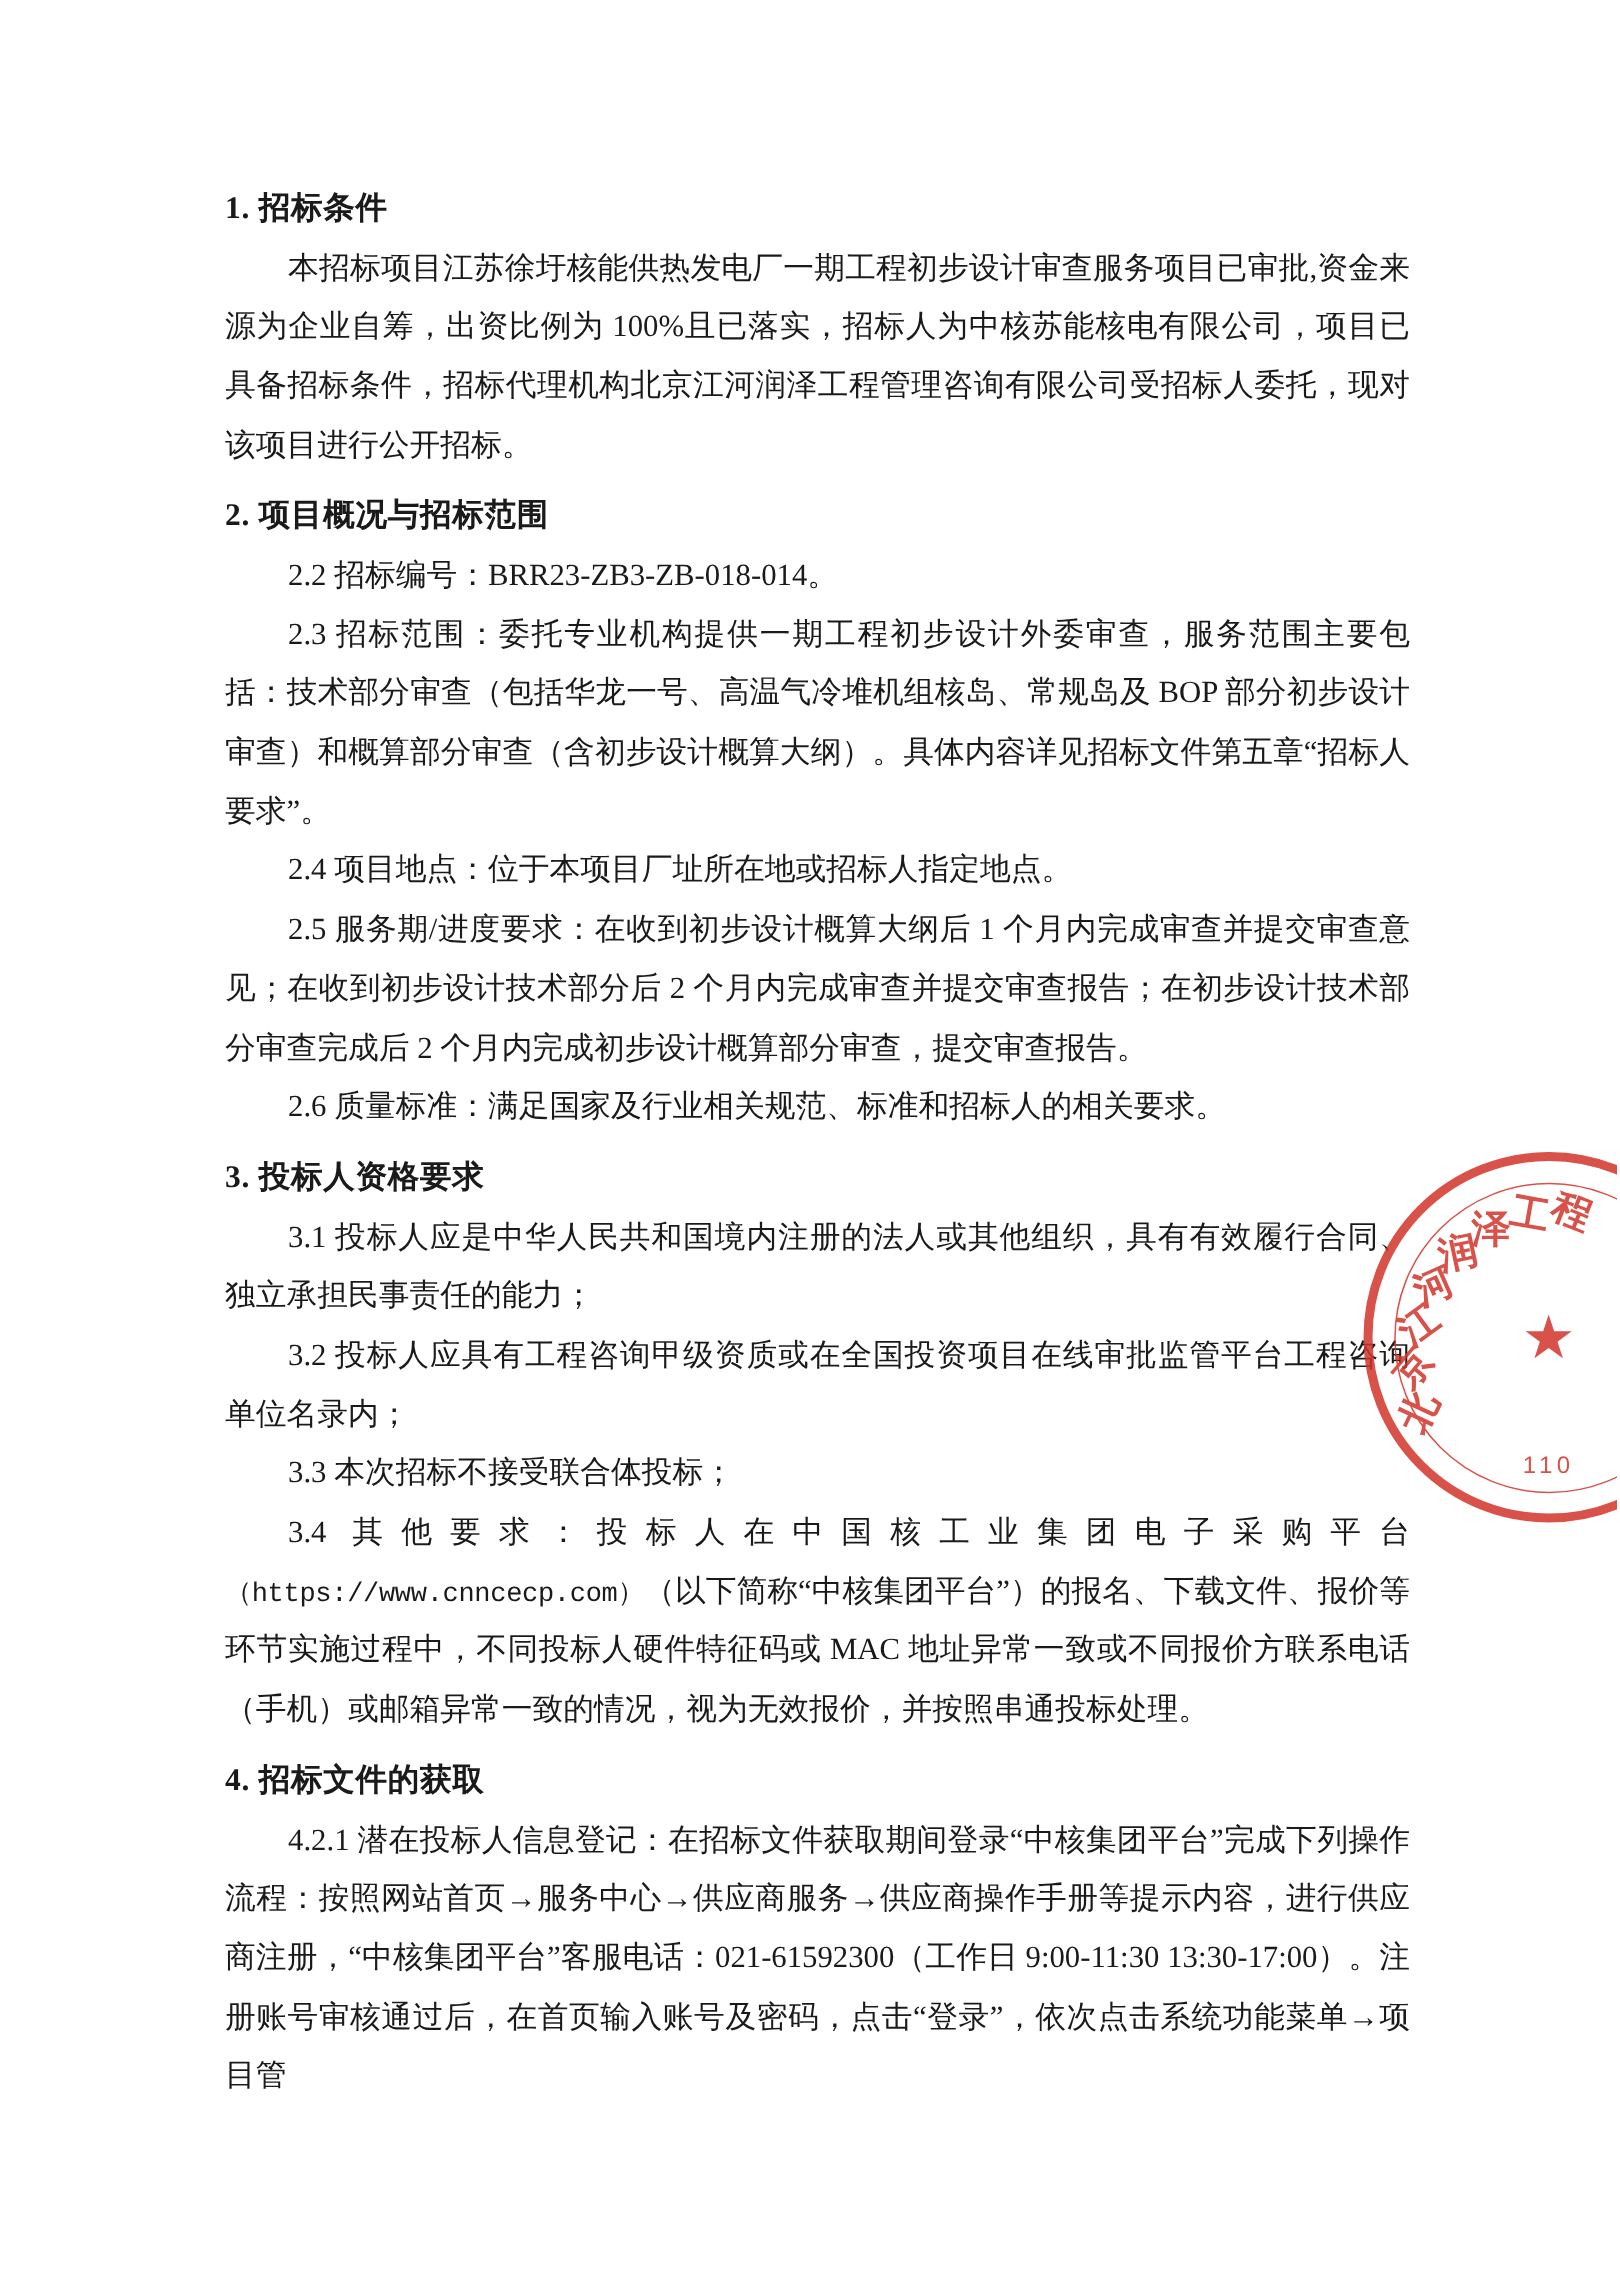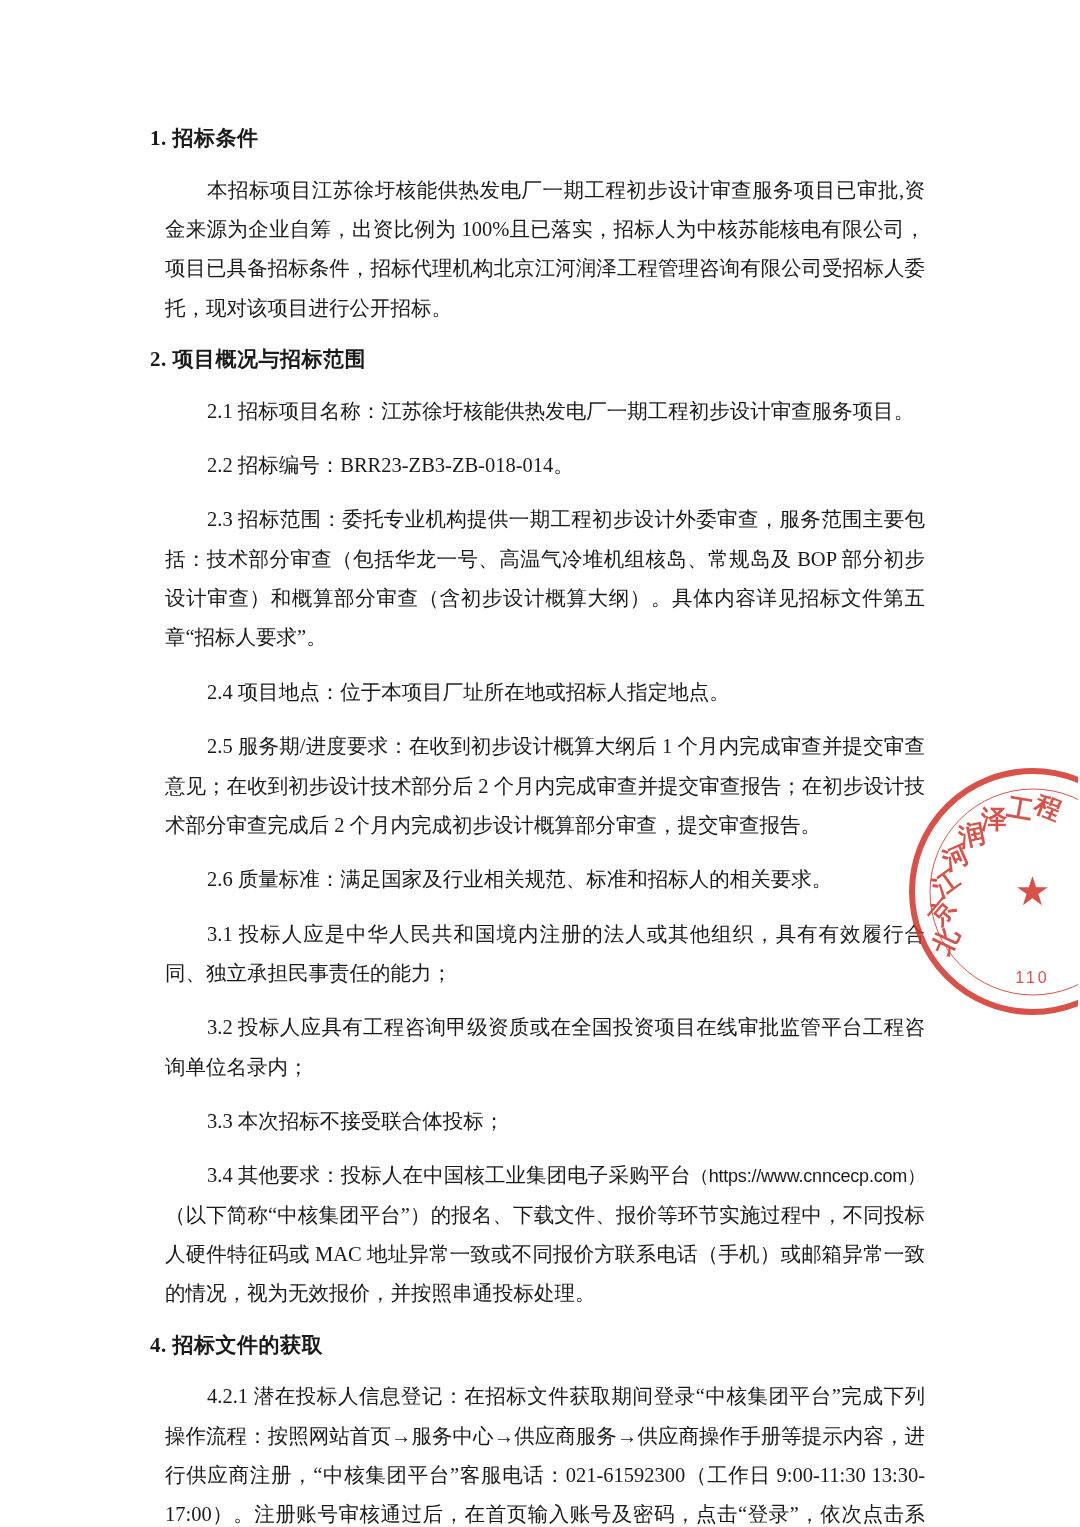--- a/index.html
+++ b/index.html
@@ -31,28 +31,28 @@
     font-size: 21px;
     line-height: 1.6;
     margin: 10px 0 4px 0;
     letter-spacing: 0.5px;
   }
   .para {
     font-size: 20.5px;
     line-height: 1.92;
     text-align: justify;
     text-justify: inter-ideograph;
-    margin: 15px;
+    margin: 0;
     text-indent: 2.05em;
   }
   .bold {
     font-weight: normal;
   }
   .mono {
-    font-family: Liberation Sans, sans-serif;
+    font-family: Liberation Mono, monospace;
     font-size: 18px;
     letter-spacing: -0.2px;
   }
 
   
   .seal {
     position: absolute;
     right: -78px;
     top: 768px;
     width: 235px;
@@ -112,27 +112,27 @@
 <body>
 
 <div class="page">
 
   <div class="content">
 
     <div class="heading">1. 招标条件</div>
     <p class="para">本招标项目江苏徐圩核能供热发电厂一期工程初步设计审查服务项目已审批,资金来源为企业自筹，出资比例为 100%且已落实，招标人为中核苏能核电有限公司，项目已具备招标条件，招标代理机构北京江河润泽工程管理咨询有限公司受招标人委托，现对该项目进行公开招标。</p>
 
     <div class="heading">2. 项目概况与招标范围</div>
-    <p class="para">2.1 招标项目名称：江苏徐圩核能供热发电厂一期工程初步设计审查服务项目。</p>
     <p class="para">2.2 招标编号：BRR23-ZB3-ZB-018-014。</p>
     <p class="para">2.3 招标范围：委托专业机构提供一期工程初步设计外委审查，服务范围主要包括：技术部分审查（包括华龙一号、高温气冷堆机组核岛、常规岛及 BOP 部分初步设计审查）和概算部分审查（含初步设计概算大纲）。具体内容详见招标文件第五章“招标人要求”。</p>
     <p class="para">2.4 项目地点：位于本项目厂址所在地或招标人指定地点。</p>
     <p class="para">2.5 服务期/进度要求：在收到初步设计概算大纲后 1 个月内完成审查并提交审查意见；在收到初步设计技术部分后 2 个月内完成审查并提交审查报告；在初步设计技术部分审查完成后 2 个月内完成初步设计概算部分审查，提交审查报告。</p>
     <p class="para">2.6 质量标准：满足国家及行业相关规范、标准和招标人的相关要求。</p>
 
+    <div class="heading">3. 投标人资格要求</div>
     <p class="para">3.1 投标人应是中华人民共和国境内注册的法人或其他组织，具有有效履行合同、独立承担民事责任的能力；</p>
     <p class="para">3.2 投标人应具有工程咨询甲级资质或在全国投资项目在线审批监管平台工程咨询单位名录内；</p>
     <p class="para">3.3 本次招标不接受联合体投标；</p>
 
     <p class="para"><span>3.4 </span><span class="bold">其他要求：投标人在中国核工业集团电子采购平台</span><span class="mono">（https://www.cnncecp.com）</span><span class="bold">（以下简称“中核集团平台”）的报名、下载文件、报价等环节实施过程中，不同投标人硬件特征码或 MAC 地址异常一致或不同报价方联系电话（手机）或邮箱异常一致的情况，视为无效报价，并按照串通投标处理。</span></p>
 
     <div class="heading">4. 招标文件的获取</div>
     <p class="para">4.2.1 潜在投标人信息登记：在招标文件获取期间登录“中核集团平台”完成下列操作流程：按照网站首页→服务中心→供应商服务→供应商操作手册等提示内容，进行供应商注册，“中核集团平台”客服电话：021-61592300（工作日 9:00-11:30 13:30-17:00）。注册账号审核通过后，在首页输入账号及密码，点击“登录”，依次点击系统功能菜单→项目管</p>
 
   </div>

